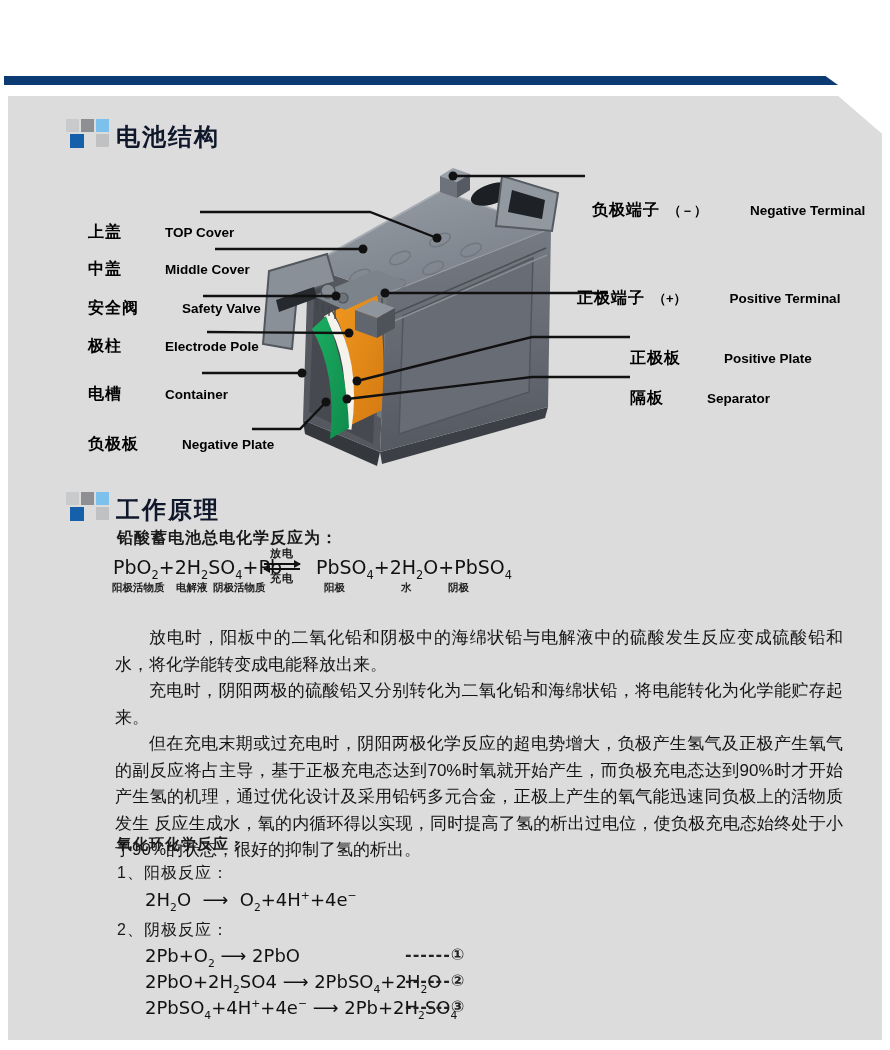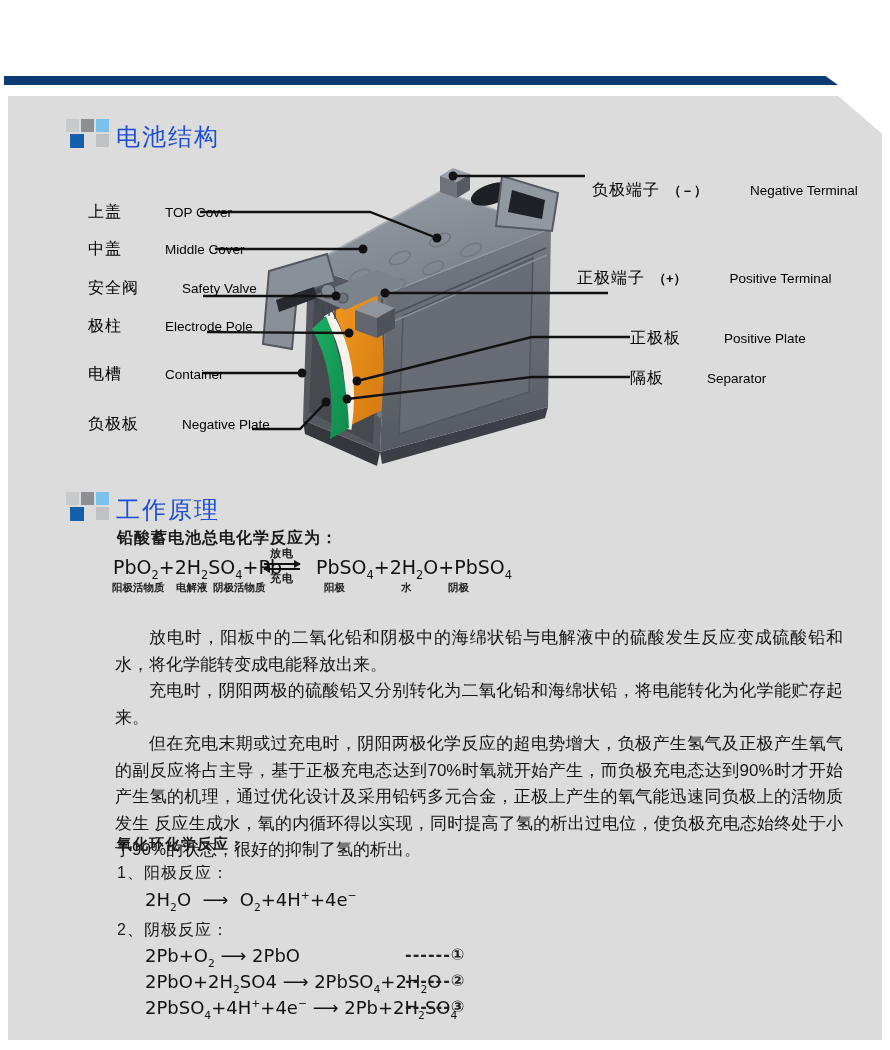--- a/index.html
+++ b/index.html
@@ -14,27 +14,27 @@
     background:#17518c; clip-path:polygon(0 0, 91% 0, 100% 100%, 0 100%); }
   .banner .title { position:absolute; left:50px; top:13px; color:#ffffff;
     font-size:35px; font-weight:bold; letter-spacing:3px; }
 
   
   .panel { position:absolute; left:8px; top:96px; width:874px; height:944px;
     background:#dcdcdd; clip-path:polygon(0 0, 95% 0, 100% 4%, 100% 100%, 0 100%); }
 
   
   .sq { position:absolute; width:13px; height:13px; }
-  .section-title { position:absolute; font-size:24px; font-weight:normal; color:#1d4ed8; letter-spacing:2px; }
+  .section-title { position:absolute; font-size:24px; font-weight:bold; color:#0f172a; letter-spacing:2px; }
 
   
   .bat-label { position:absolute; display:flex; align-items:baseline; gap:8px; white-space:nowrap; }
-  .bat-label .zh { font-size:16px; font-weight:normal; color:#000; letter-spacing:1px; }
+  .bat-label .zh { font-size:16px; font-weight:bold; color:#000; letter-spacing:1px;margin-top:20px; }
   .bat-label .sign { font-size:13px; font-weight:bold; color:#000; }
-  .bat-label .en { font-size:13.5px; font-weight:normal; color:#000;padding-left:35px; }
+  .bat-label .en { font-size:13.5px; font-weight:bold; color:#000;padding-left:35px; }
 
   
   .intro { position:absolute; left:117px; top:528px; font-size:16px; font-weight:bold; letter-spacing:1px; }
   .formula { font-family:"DejaVu Sans","Liberation Sans",sans-serif; font-size:19px; color:#111; white-space:nowrap; }
   .formula sub, .formula sup { font-size:60%; }
   .eq-left  { position:absolute; left:113px; top:556px; }
   .eq-right { position:absolute; left:316px; top:556px; }
   .harpoons { position:absolute; left:258px; top:546px; width:48px; display:flex;
     flex-direction:column; align-items:center; }
   .harpoons .cap { font-size:11px; font-weight:bold; letter-spacing:1px; }

